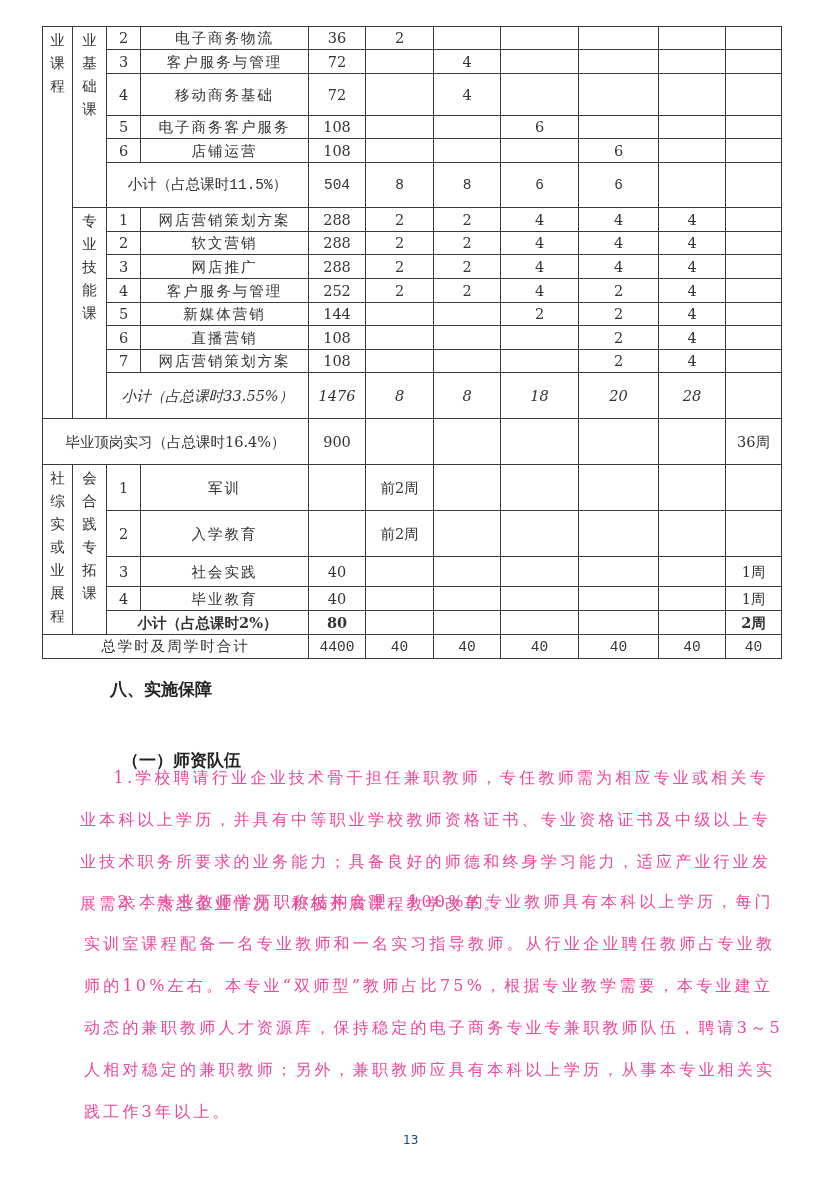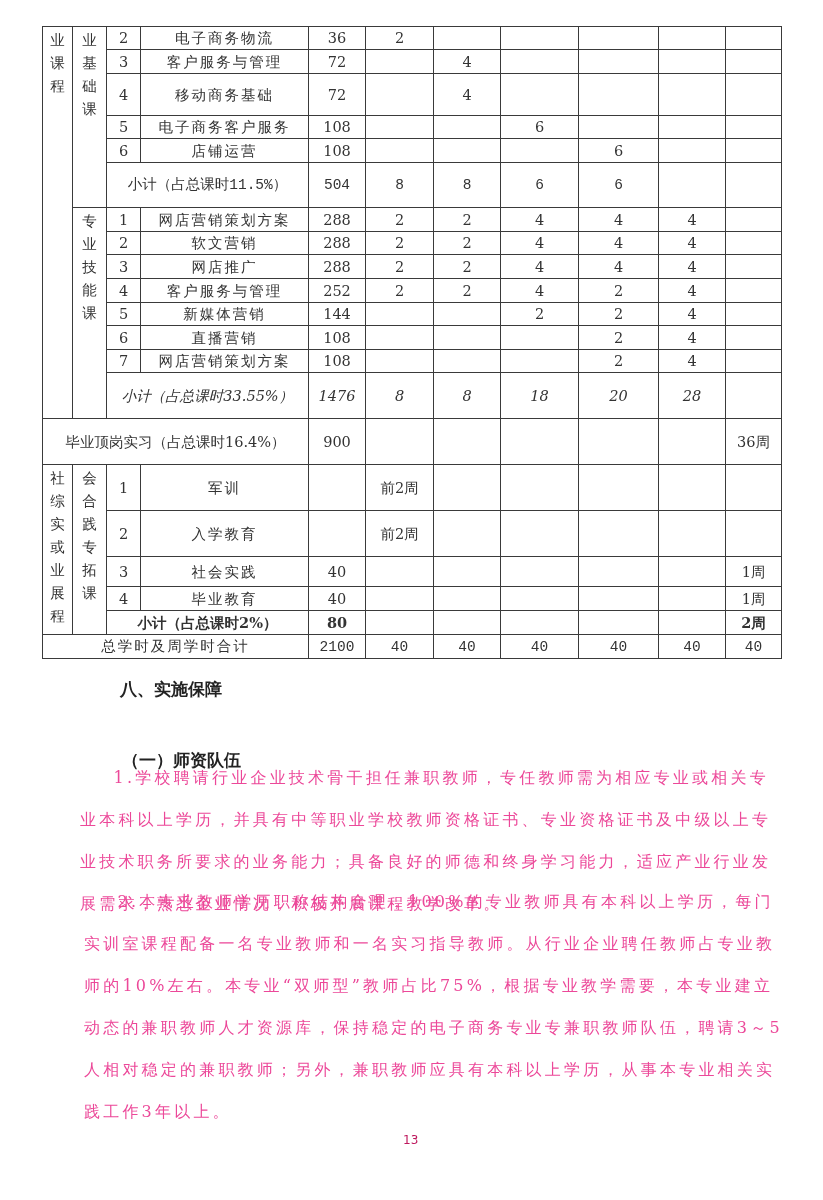--- a/index.html
+++ b/index.html
@@ -12,21 +12,21 @@
   .vert { line-height: 23px !important; vertical-align: top !important; padding-top: 2px !important; }
   .vert span { display: block; }
   .name { letter-spacing: 2px; }
   .heading { position: absolute; font-family: "DejaVu Sans", "Liberation Sans", sans-serif;
              font-weight: bold; font-size: 17px; color: #222; }
   .para { position: absolute; left: 80px; width: 700px; font-size: 16px; line-height: 42px;
           letter-spacing: 3.2px; color: #ec4899; text-indent: 2em; margin: 0; }
   .para.p1 { left: 80px; top: 757px; text-indent: 2.1em; }
   .para.p2 { left: 84px; top: 881px; text-indent: 2.1em; }
   .page-num { position: absolute; left: 403px; top: 1133px; font-family: "DejaVu Sans", sans-serif;
-              font-size: 12px; color: #be185d; }
+              font-size: 12px; color: #0c4a6e; }
 </style>
 </head>
 <body>
 
 <table class="curr">
   <colgroup>
     <col style="width:30px">
       <col style="width:34px">
       <col style="width:34px">
       <col style="width:168px">
@@ -285,30 +285,30 @@
         <td>80</td>
         <td></td>
         <td></td>
         <td></td>
         <td></td>
         <td></td>
         <td>2周</td>
       </tr>
       <tr style="height: 24px; font-family: Liberation Mono, monospace;">
         <td colspan="4" class="name">总学时及周学时合计</td>
-        <td>2100</td>
+        <td>4400</td>
         <td>40</td>
         <td>40</td>
         <td>40</td>
         <td>40</td>
         <td>40</td>
         <td>40</td>
       </tr>
     </tbody>
 </table>
 
-<div class="heading" style="left:120px; top:678px;font-family:Liberation Mono, monospace;">八、实施保障</div>
+<div class="heading" style="left:110px; top:678px;font-family:Liberation Mono, monospace;">八、实施保障</div>
 <div class="heading" style="left:122px; top:749px;">（一）师资队伍</div>
 
 <p class="para p1">1.学校聘请行业企业技术骨干担任兼职教师，专任教师需为相应专业或相关专业本科以上学历，并具有中等职业学校教师资格证书、专业资格证书及中级以上专业技术职务所要求的业务能力；具备良好的师德和终身学习能力，适应产业行业发展需求，熟悉企业情况，积极开展课程教学改革。</p>
 <p class="para p2">2.本专业教师学历职称结构合理，100%的专业教师具有本科以上学历，每门实训室课程配备一名专业教师和一名实习指导教师。从行业企业聘任教师占专业教师的10%左右。本专业“双师型”教师占比75%，根据专业教学需要，本专业建立动态的兼职教师人才资源库，保持稳定的电子商务专业专兼职教师队伍，聘请3～5人相对稳定的兼职教师；另外，兼职教师应具有本科以上学历，从事本专业相关实践工作3年以上。</p>
 
 <div class="page-num">13</div>
 
 </body></html>

